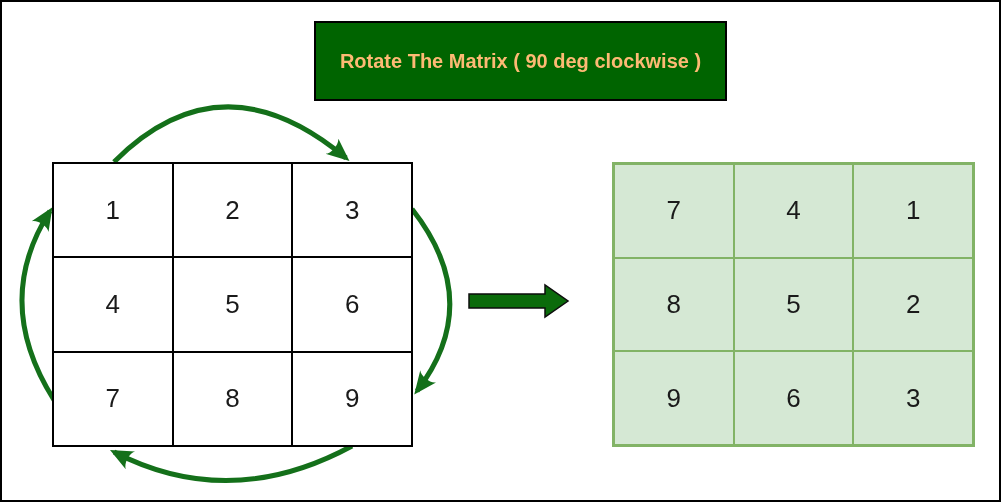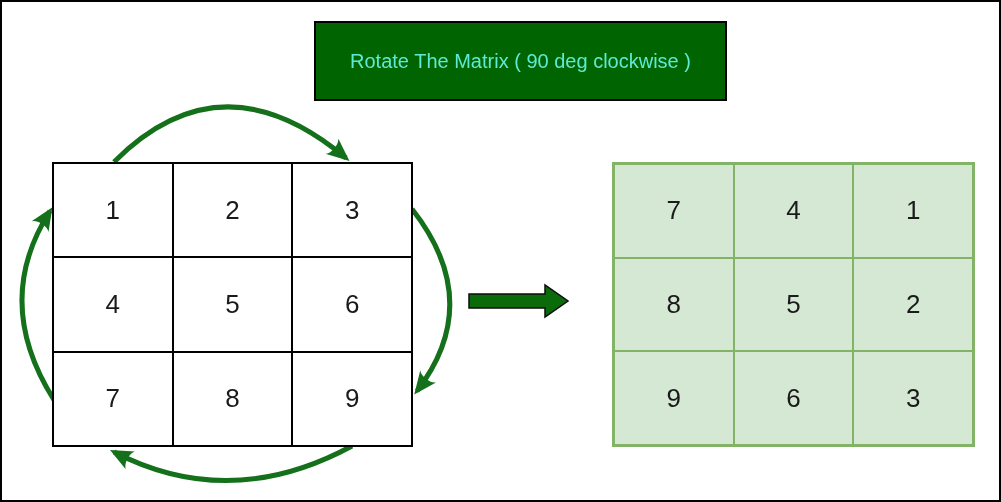--- a/index.html
+++ b/index.html
@@ -17,23 +17,23 @@
     position: absolute;
     left: 312px;
     top: 19px;
     width: 413px;
     height: 80px;
     background: #006400;
     border: 2px solid #000000;
     display: flex;
     align-items: center;
     justify-content: center;
-    color: #5eead4;
+    color: #fdba74;
     font-size: 20px;
-    font-weight: normal;
+    font-weight: bold;
     white-space: nowrap;
   }
 
   .matrix {
     position: absolute;
     display: grid;
     grid-template-columns: repeat(3, 1fr);
     grid-template-rows: repeat(3, 1fr);
   }
   .matrix .cell {

